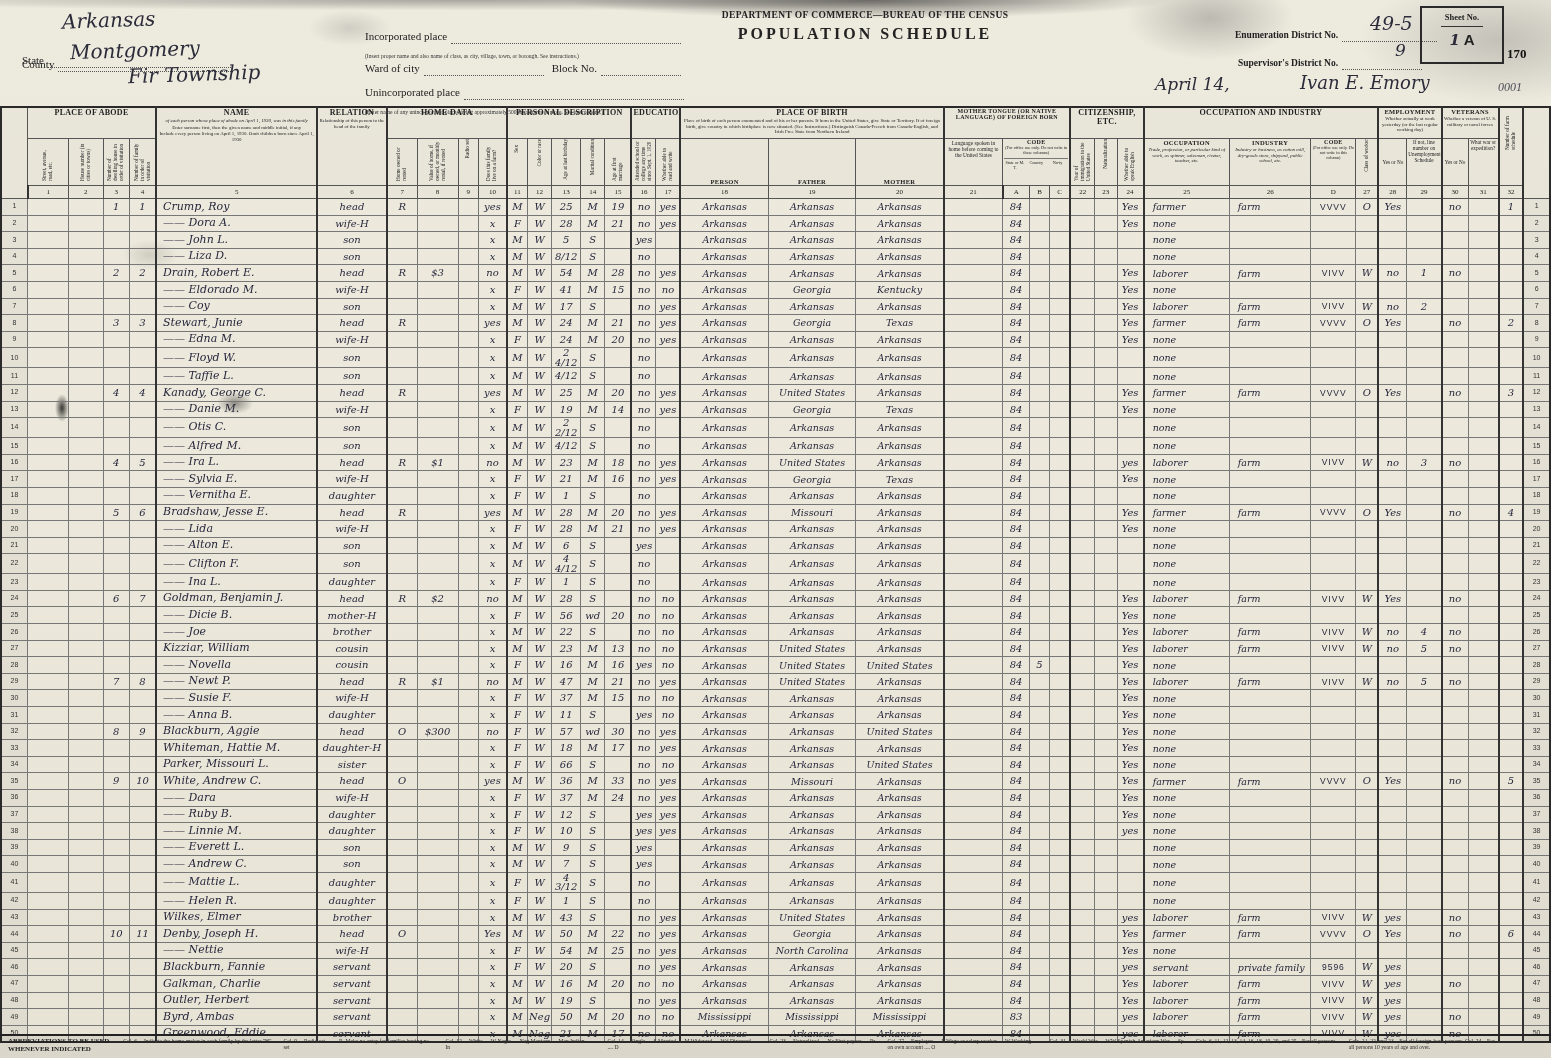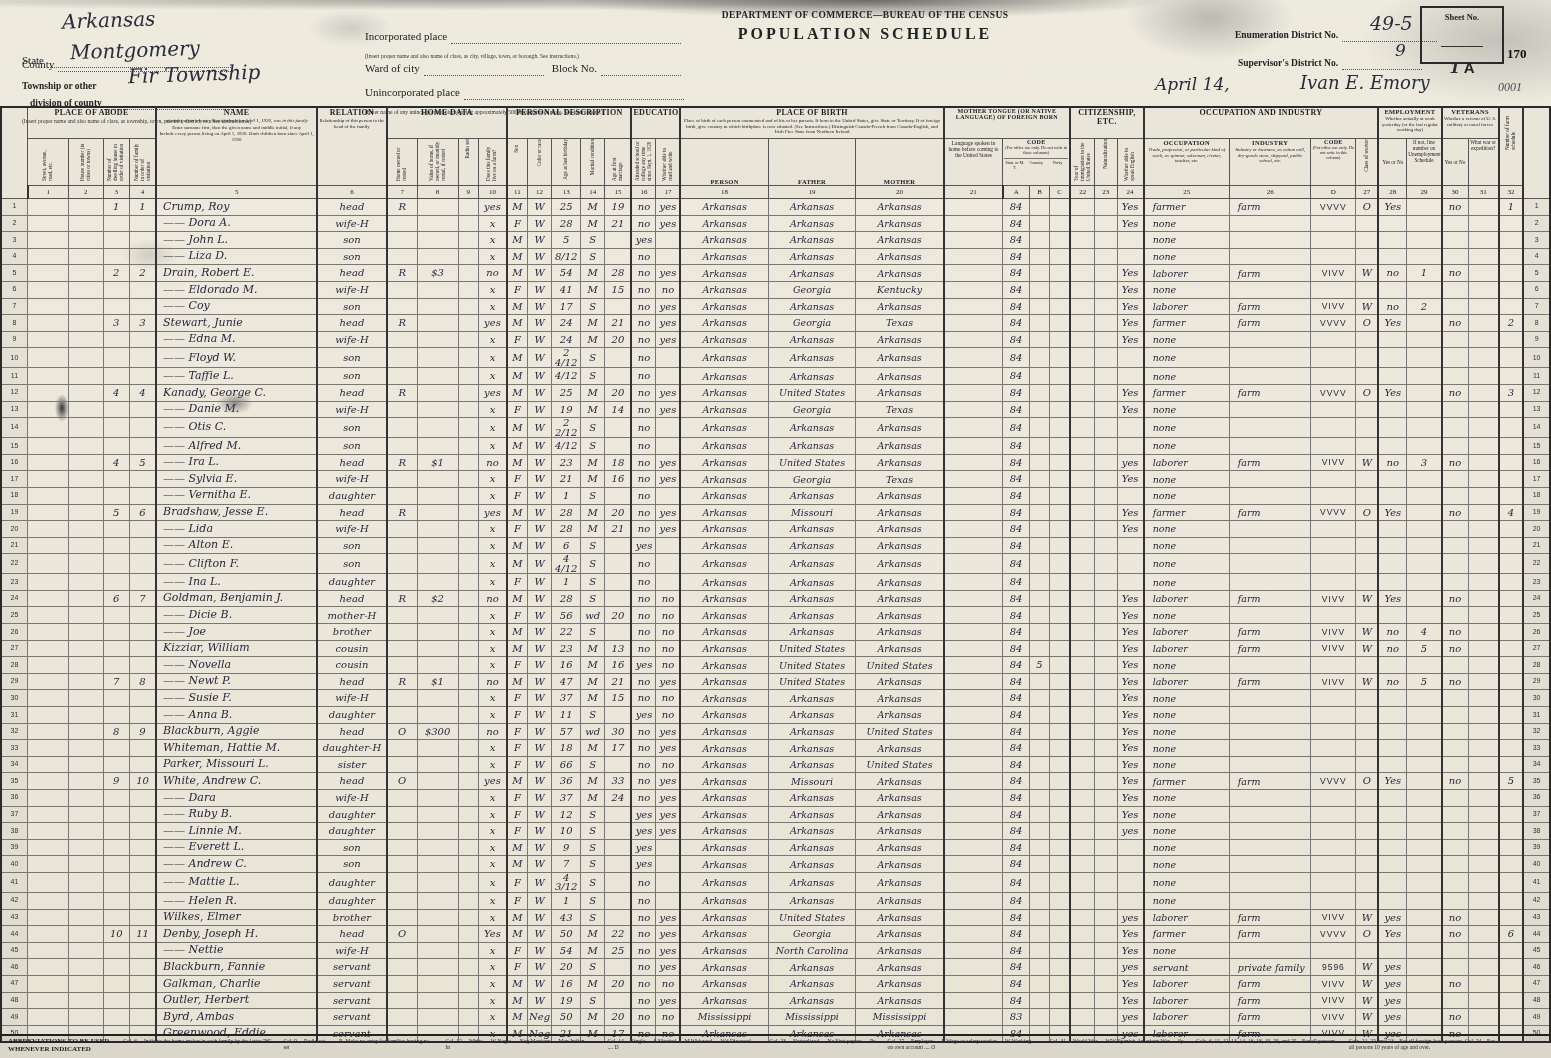--- a/index.html
+++ b/index.html
@@ -25,21 +25,21 @@
   .note { font-size:5.6px; color:#333; }
   .dot { display:inline-block; border-bottom:1.5px dotted #555; height:11px; vertical-align:bottom; }
   .sig { font-family:"DejaVu Serif", serif; font-style:italic; color:#2b2b3a; }
   .bigsig { font-size:20px; transform:rotate(-2deg); }
   .titleblock { position:absolute; left:690px; top:10px; width:350px; text-align:center; }
   .dept { font-size:9.5px; font-weight:bold; letter-spacing:.4px; }
   .t1 { font-size:14.5px; font-weight:bold; letter-spacing:.8px; margin-top:3px; }
   .t2 { font-size:16px; font-weight:bold; letter-spacing:3px; margin-top:5px; }
   .sheetbox { position:absolute; left:1420px; top:6px; width:84px; height:58px; border:2px solid #2a2a2a;
     text-align:center; font-size:8.5px; font-weight:bold; padding-top:4px; box-sizing:border-box; }
-  .sheetval { font-size:15px; margin-top:24px; border-top:1px solid #333; display:inline-block; padding:12px 8px; }
+  .sheetval { font-size:15px; margin-top:4px; border-top:1px solid #333; display:inline-block; padding:4px 8px; }
   .sheetval .a { font-family:"Liberation Sans", sans-serif; font-weight:bold; }
   .stamp170 { position:absolute; left:1507px; top:46px; font-weight:bold; font-size:13px; color:#111; }
   .stamp0001 { position:absolute; left:1498px; top:80px; font-style:italic; font-size:12px; color:#4a4a55; }
   
   table.census { position:absolute; top:106px; left:0; width:1551px; border-collapse:collapse; table-layout:fixed;
     border:2px solid #2a2a2a; }
   .census th, .census td { border:1px solid #777; padding:0 1px; overflow:hidden; }
   .census thead th { border:1px solid #555; font-weight:normal; vertical-align:top; background:rgba(0,0,0,0.015); }
   .gtitle { font-size:8px; font-weight:bold; text-align:center; letter-spacing:.3px; }
   .gdesc { font-size:4.9px; text-align:center; line-height:1.15; margin-top:1px; }
@@ -78,28 +78,20 @@
       <span class="dot" style="width:185px;"></span>
     </div>
     <div class="fld sig bigsig" style="left:62px; top:8px;">Arkansas</div>
 
     <div class="fld" style="left:22px; top:54px;">
       <span class="lbl">County</span>
       <span class="dot" style="width:175px;"></span>
     </div>
     <div class="fld sig bigsig" style="left:70px; top:38px;">Montgomery</div>
 
-    <div class="fld" style="left:22px; top:76px; line-height:1.05;">
-      <span class="lbl2">
-        <span>Township or other</span><br>
-        <span style="padding-left:8px;">division of county</span>
-      </span>
-      <span class="dot" style="width:130px;"></span><br>
-      <span class="note">(Insert proper name and also name of class, as township, town, precinct, district, etc.  See instructions.)</span>
-    </div>
     <div class="fld sig bigsig" style="left:128px; top:62px;">Fir Township</div>
 
     <div class="fld" style="left:365px; top:26px;">
       <span class="lbl">Incorporated place</span>
       <span class="dot" style="width:230px;"></span><br>
       <span class="note">(Insert proper name and also name of class, as city, village, town, or borough.  See instructions.)</span>
     </div>
 
     <div class="fld" style="left:365px; top:58px;">
       <span class="lbl">Ward of city</span>

